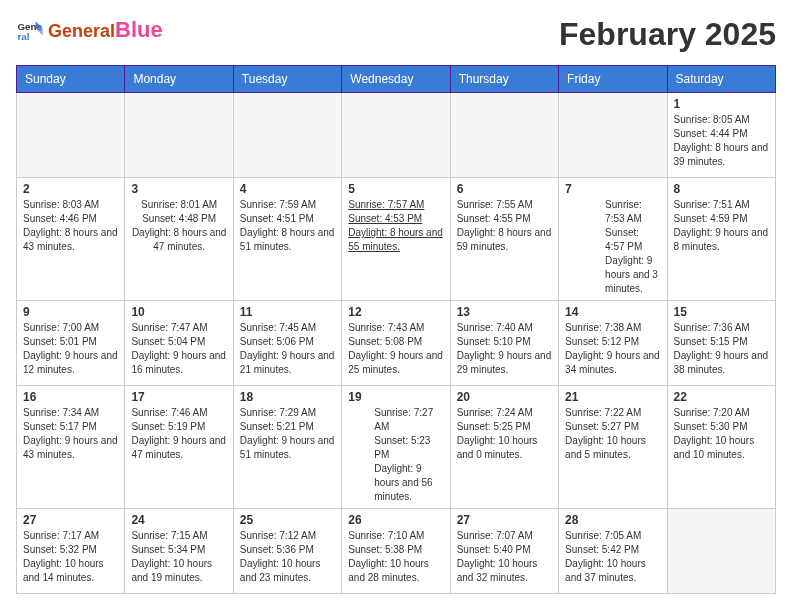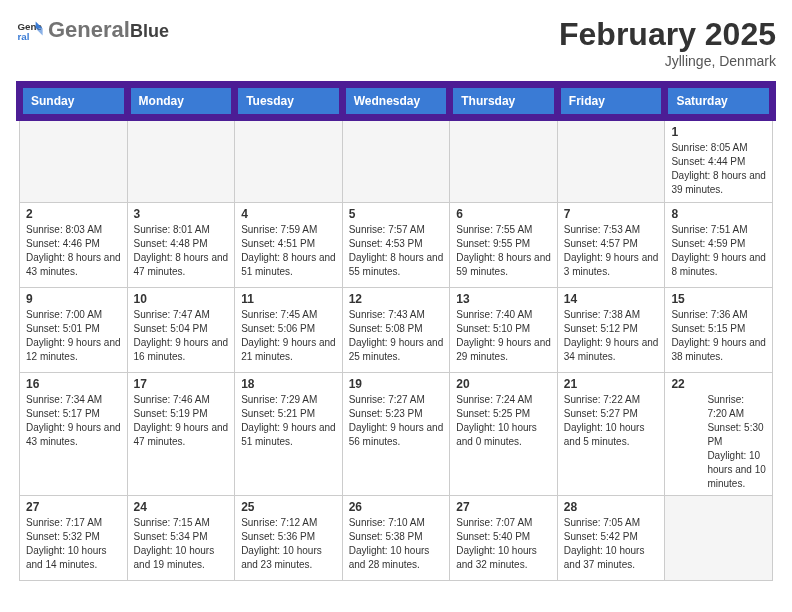--- a/index.html
+++ b/index.html
@@ -15,29 +15,29 @@
       justify-content: space-between;
       align-items: flex-start;
       margin-bottom: 12px;
     }
     .logo {
       display: flex;
       align-items: center;
       gap: 4px;
     }
     .logo-text-general {
+      font-size: 18px;
+      font-weight: bold;
+      color: #c2410c;
+      text-align: right;
+    }
+    .logo-text-blue {
       font-size: 22px;
       font-weight: bold;
-      color: #737373;
-      text-align: right;
-    }
-    .logo-text-blue {
-      font-size: 18px;
-      font-weight: bold;
-      color: #404040;
+      color: #ec4899;
     }
     .logo-icon {
       width: 28px;
       height: 28px;
     }
     .title-block {
       text-align: right;
       margin-left: 12px;
     }
     .month-title {
@@ -50,24 +50,24 @@
       color: #555;
     }
     .calendar {
       width: 100%;
       border-collapse: collapse;
     }
     .calendar th {
       background: #3a7bd5;
       color: #fff;
       font-size: 12px;
-      font-weight: bold;
+      font-weight: normal;
       padding: 6px 8px;
       text-align: left;
-      border: 7px solid #4c1d95;
+      border: 1px solid #4c1d95;
     }
     .calendar td {
       border: 1px solid #ccc;
       vertical-align: top;
       padding: 4px 6px;
       width: calc(100% / 7);
       height: 85px;
       font-size: 10px;
       color: #333;
       background: #fff;
@@ -103,21 +103,20 @@
     </svg>
     <div>
       <div style="display:flex;align-items:baseline;gap:0px;">
         <span class="logo-text-general">General</span>
           <span class="logo-text-blue">Blue</span>
       </div>
     </div>
   </div>
   <div class="title-block">
     <div class="month-title">February 2025</div>
-    <div class="location">Jyllinge, Denmark</div>
   </div>
 </div>
 
 <table class="calendar">
   <thead>
     <tr>
     <th>Sunday</th>
         <th>Monday</th>
         <th>Tuesday</th>
         <th>Wednesday</th>
@@ -143,45 +142,45 @@
       </tr>
       <tr class="week-row">
         <td>
           <span class="day-number">2</span>
           <div class="day-info" style="white-space: pre-line;">Sunrise: 8:03 AM
 Sunset: 4:46 PM
 Daylight: 8 hours and 43 minutes.</div>
         </td>
         <td>
           <span class="day-number">3</span>
-          <div class="day-info" style="white-space: pre-line;">Sunrise: 8:01 AM
+          <div class="day-info" style="white-space: pre-line; text-align: center;">Sunrise: 8:01 AM
 Sunset: 4:48 PM
 Daylight: 8 hours and 47 minutes.</div>
         </td>
         <td>
           <span class="day-number">4</span>
           <div class="day-info" style="white-space: pre-line;">Sunrise: 7:59 AM
 Sunset: 4:51 PM
 Daylight: 8 hours and 51 minutes.</div>
         </td>
         <td>
           <span class="day-number">5</span>
-          <div class="day-info" style="white-space: pre-line;">Sunrise: 7:57 AM
+          <div class="day-info" style="white-space: pre-line; text-decoration: underline;">Sunrise: 7:57 AM
 Sunset: 4:53 PM
 Daylight: 8 hours and 55 minutes.</div>
         </td>
         <td>
           <span class="day-number">6</span>
           <div class="day-info" style="white-space: pre-line;">Sunrise: 7:55 AM
-Sunset: 9:55 PM
+Sunset: 4:55 PM
 Daylight: 8 hours and 59 minutes.</div>
         </td>
         <td>
           <span class="day-number">7</span>
-          <div class="day-info" style="white-space: pre-line;">Sunrise: 7:53 AM
+          <div class="day-info" style="white-space: pre-line; margin-left: 40px;">Sunrise: 7:53 AM
 Sunset: 4:57 PM
 Daylight: 9 hours and 3 minutes.</div>
         </td>
         <td>
           <span class="day-number">8</span>
           <div class="day-info" style="white-space: pre-line;">Sunrise: 7:51 AM
 Sunset: 4:59 PM
 Daylight: 9 hours and 8 minutes.</div>
         </td>
       </tr>
@@ -243,39 +242,39 @@
 Daylight: 9 hours and 47 minutes.</div>
         </td>
         <td>
           <span class="day-number">18</span>
           <div class="day-info" style="white-space: pre-line;">Sunrise: 7:29 AM
 Sunset: 5:21 PM
 Daylight: 9 hours and 51 minutes.</div>
         </td>
         <td>
           <span class="day-number">19</span>
-          <div class="day-info" style="white-space: pre-line;">Sunrise: 7:27 AM
+          <div class="day-info" style="white-space: pre-line; margin-left: 26px;">Sunrise: 7:27 AM
 Sunset: 5:23 PM
 Daylight: 9 hours and 56 minutes.</div>
         </td>
         <td>
           <span class="day-number">20</span>
           <div class="day-info" style="white-space: pre-line;">Sunrise: 7:24 AM
 Sunset: 5:25 PM
 Daylight: 10 hours and 0 minutes.</div>
         </td>
         <td>
           <span class="day-number">21</span>
           <div class="day-info" style="white-space: pre-line;">Sunrise: 7:22 AM
 Sunset: 5:27 PM
 Daylight: 10 hours and 5 minutes.</div>
         </td>
         <td>
           <span class="day-number">22</span>
-          <div class="day-info" style="white-space: pre-line; margin-left: 36px;">Sunrise: 7:20 AM
+          <div class="day-info" style="white-space: pre-line;">Sunrise: 7:20 AM
 Sunset: 5:30 PM
 Daylight: 10 hours and 10 minutes.</div>
         </td>
       </tr>
       <tr class="week-row">
         <td>
           <span class="day-number">27</span>
           <div class="day-info" style="white-space: pre-line;">Sunrise: 7:17 AM
 Sunset: 5:32 PM
 Daylight: 10 hours and 14 minutes.</div>

